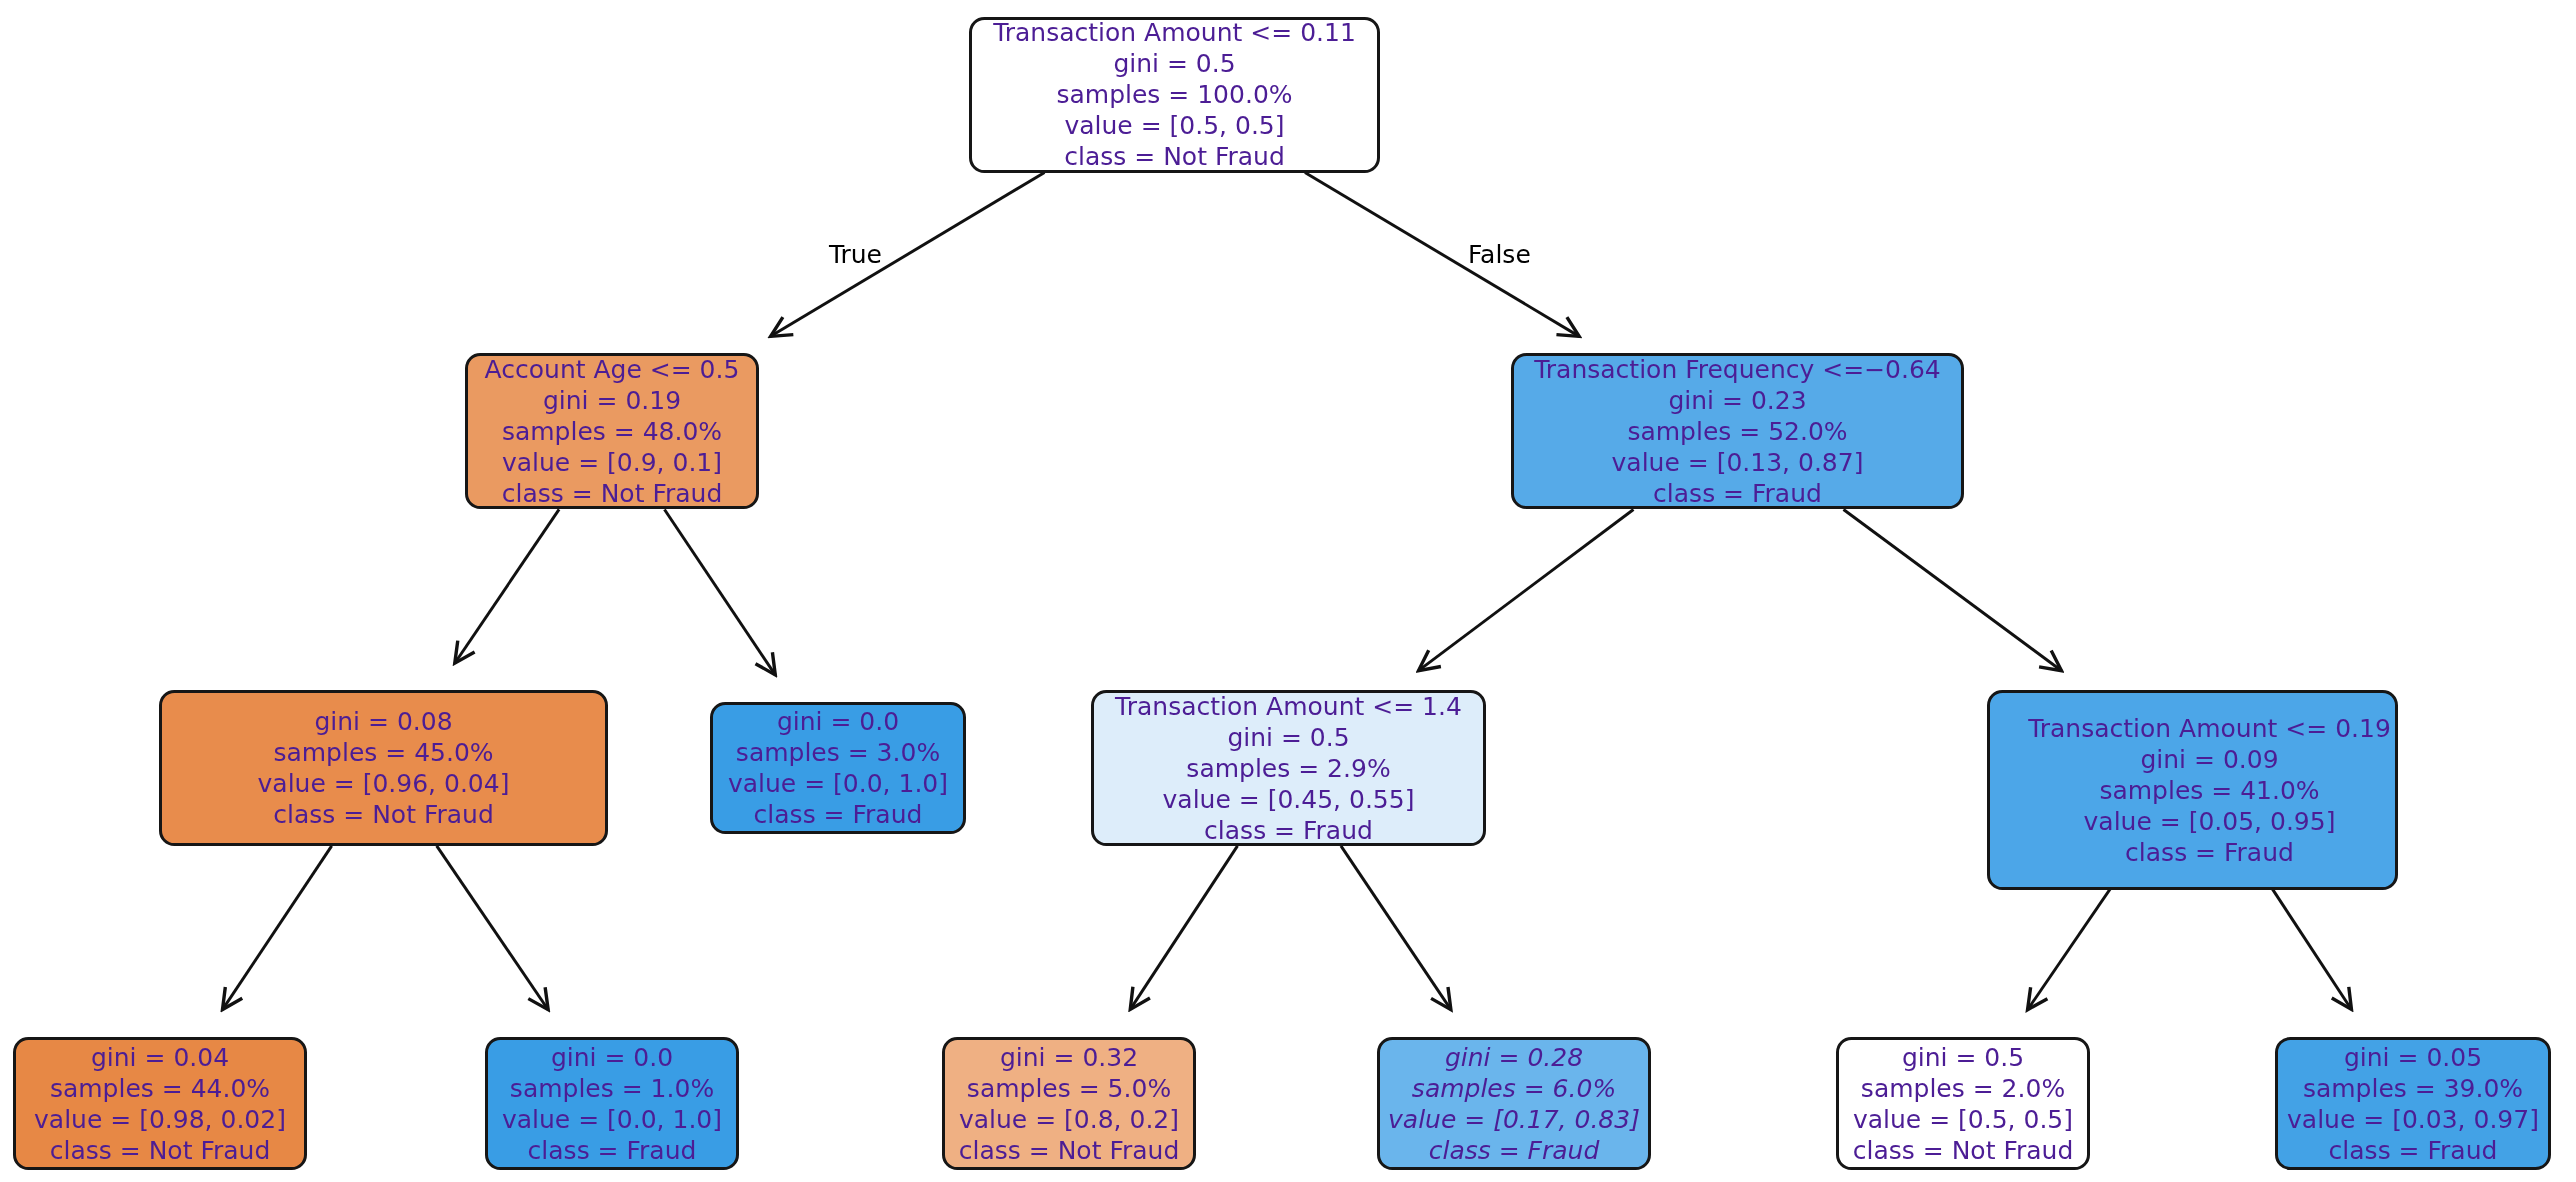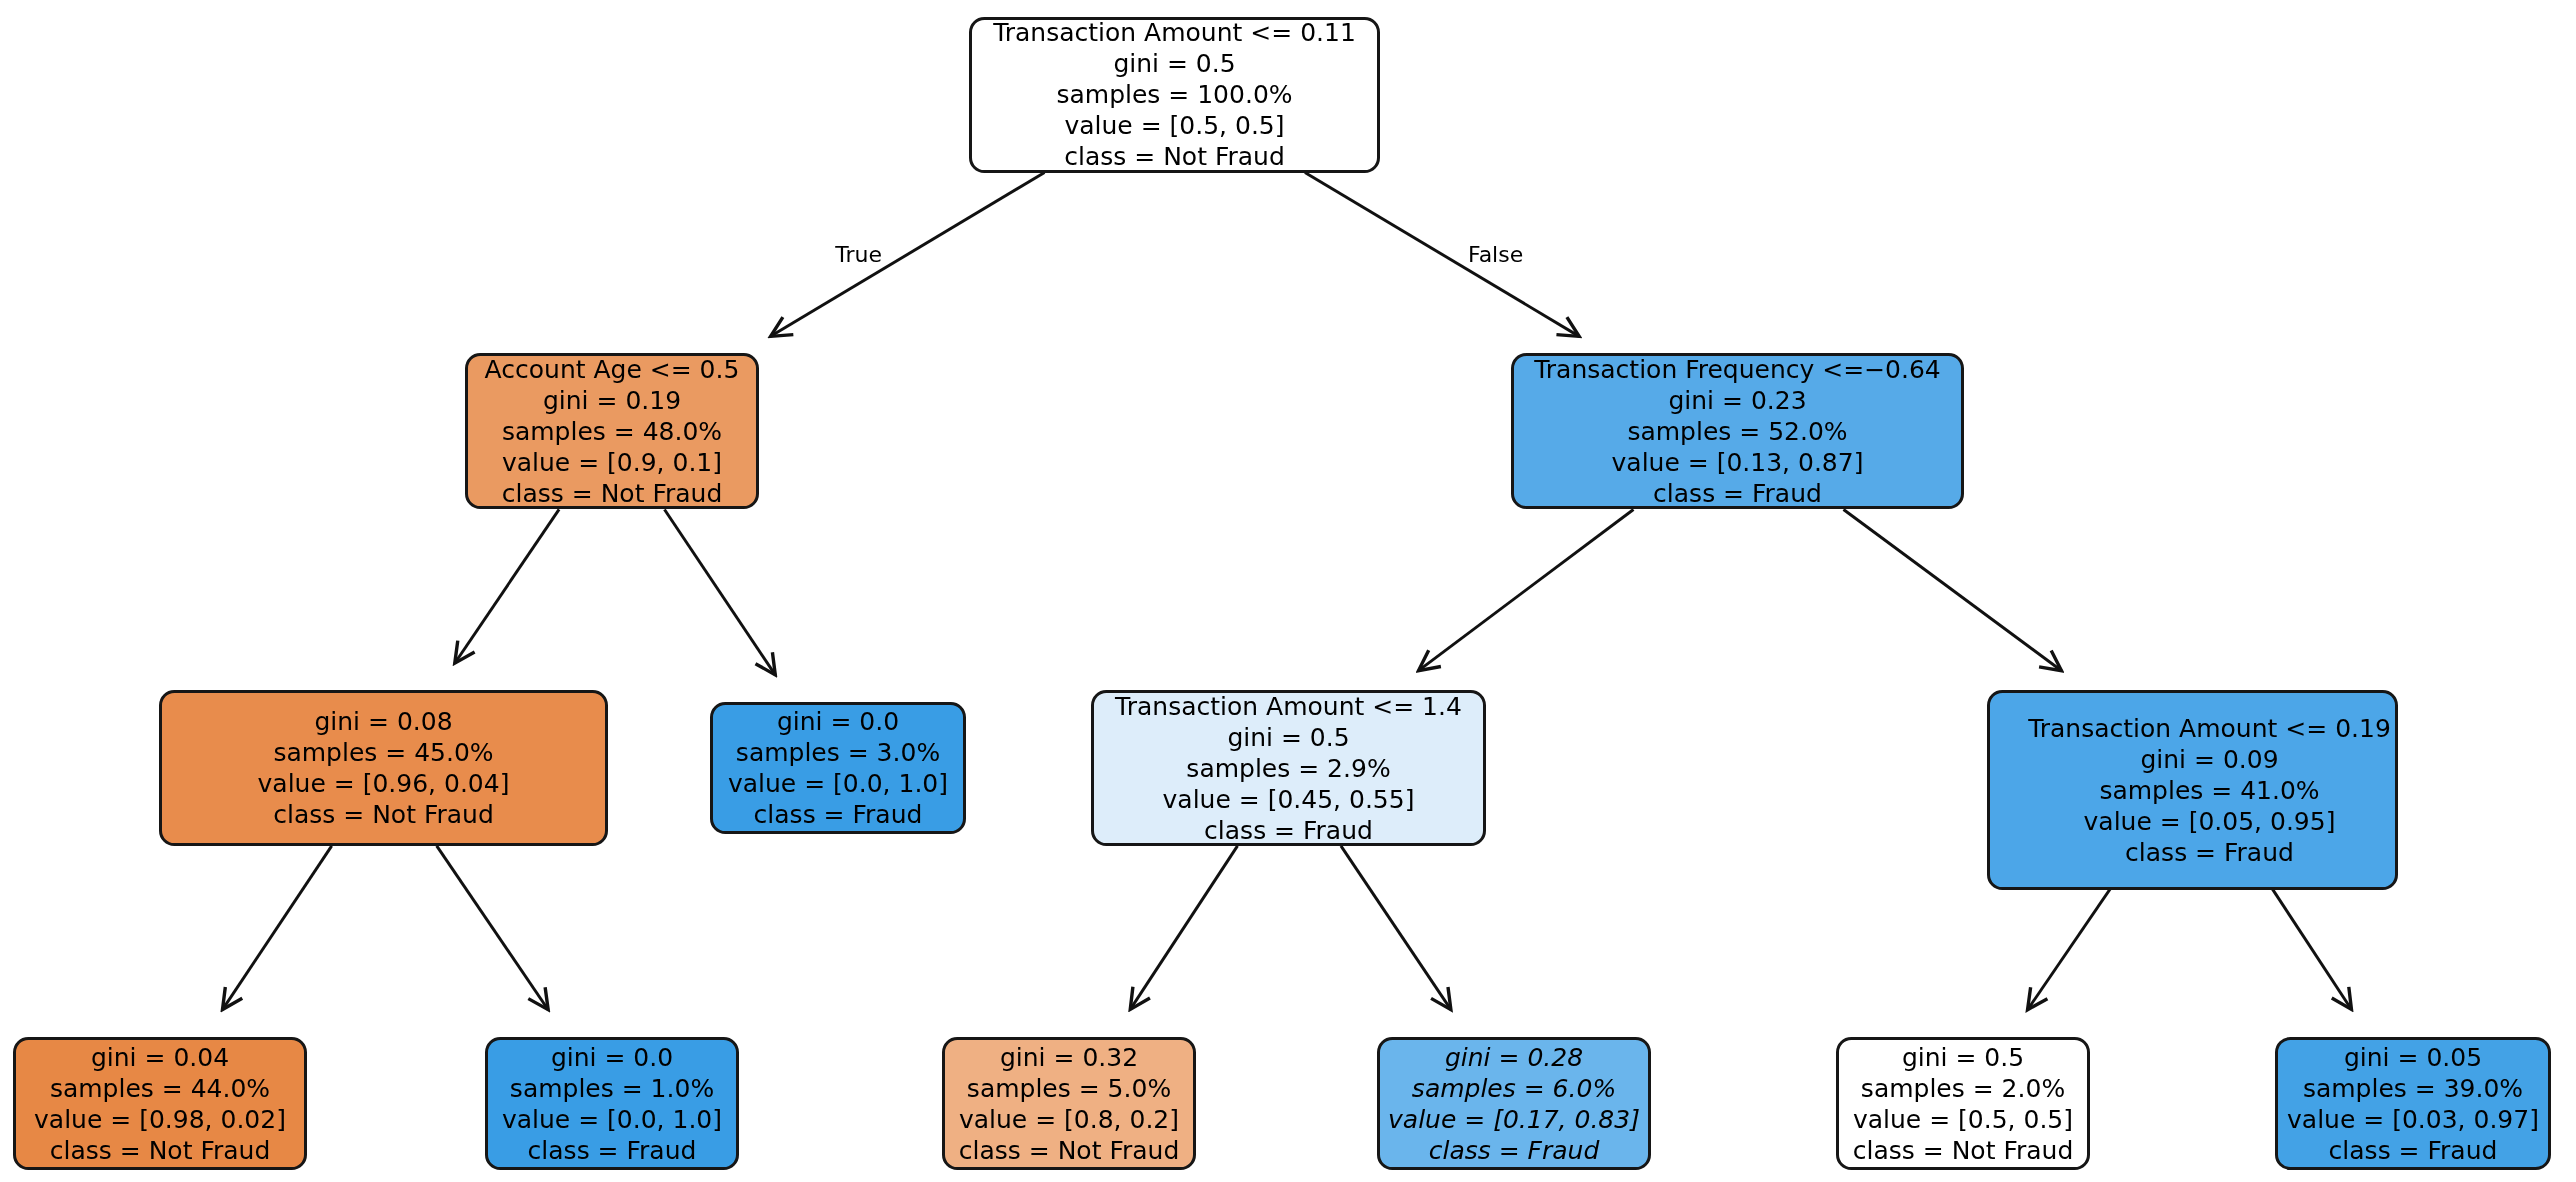--- a/index.html
+++ b/index.html
@@ -15,29 +15,29 @@
   .node{
     position:absolute;
     box-sizing:border-box;
     border:3px solid #161616;
     border-radius:15.3px;
     display:flex;
     flex-direction:column;
     justify-content:center;
     align-items:center;
     text-align:center;
-    color:#000000;
+    color:#4c1d95;
     font-size:25px;
     line-height:31px;
     white-space:nowrap;
   }
   .node-line{pointer-events:none;}
   .edge-label{
     position:absolute;
-    font-size:22px;
+    font-size:25px;
     color:#000000;
     transform:translateY(-50%);
     white-space:nowrap;
   }
 </style>
 </head>
 <body>
 
 <div class="canvas">
   <svg class="edge-layer" width="2576" height="1183" viewBox="0 0 4364 2004">

